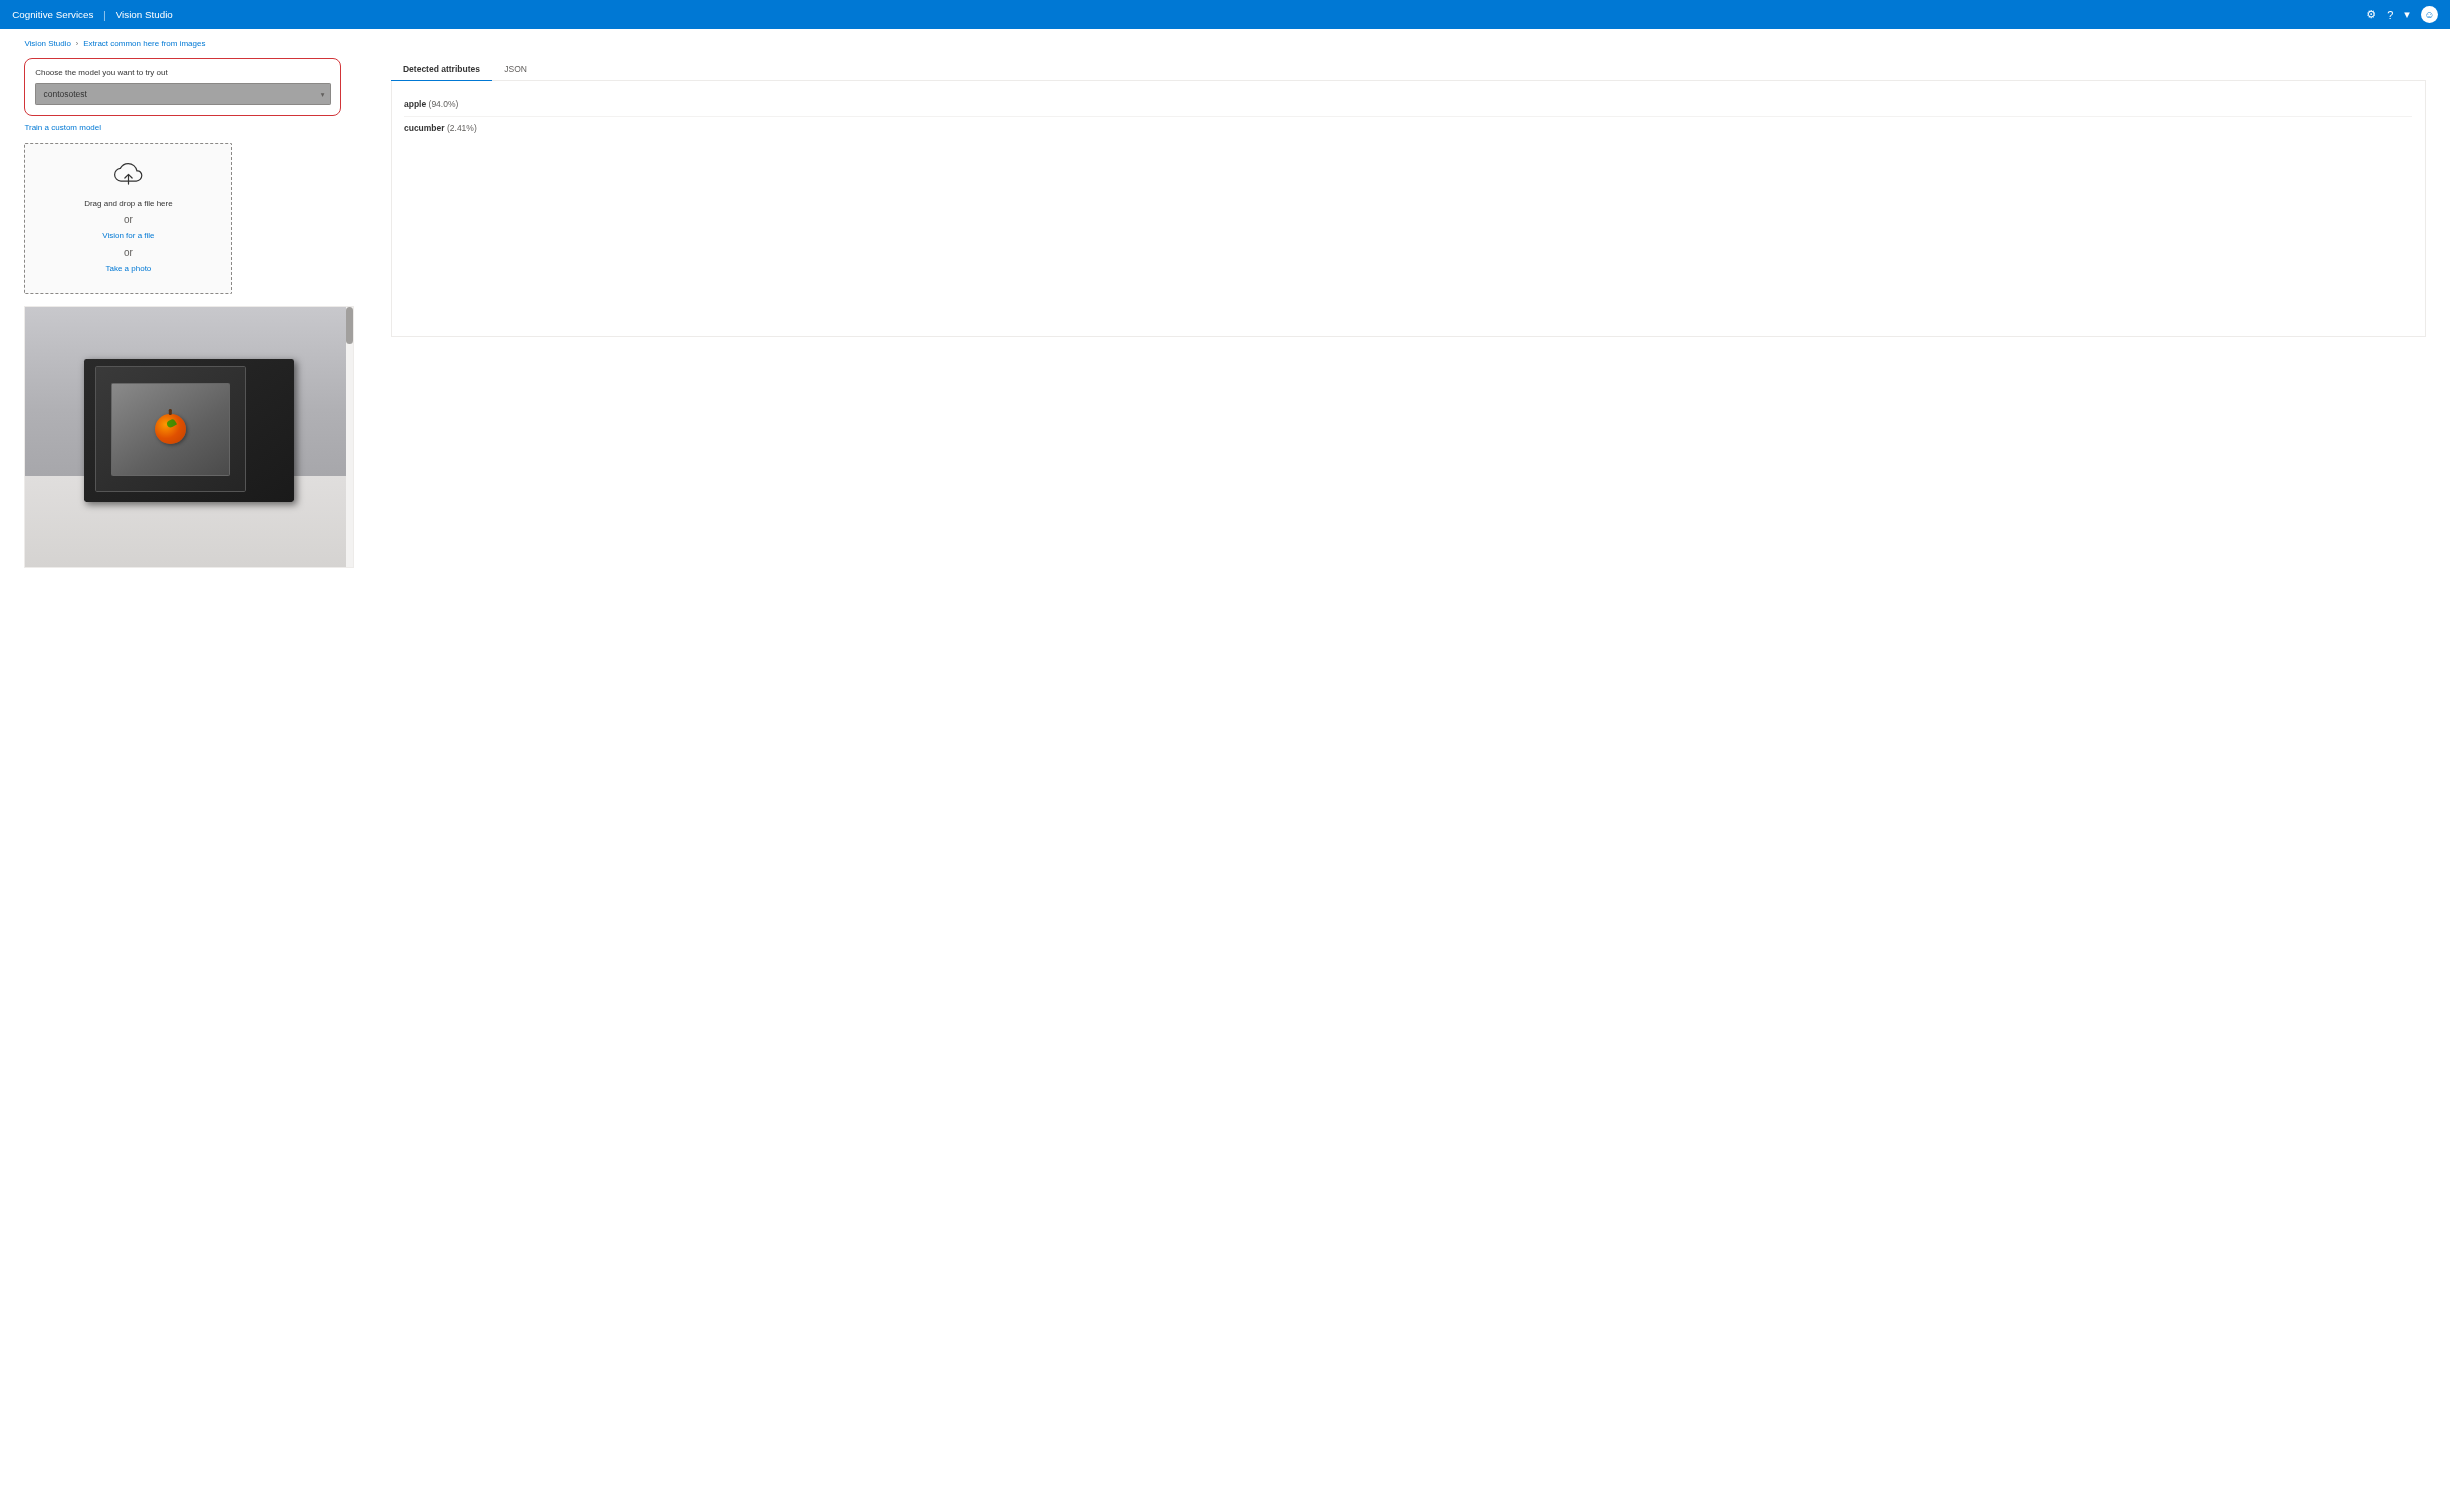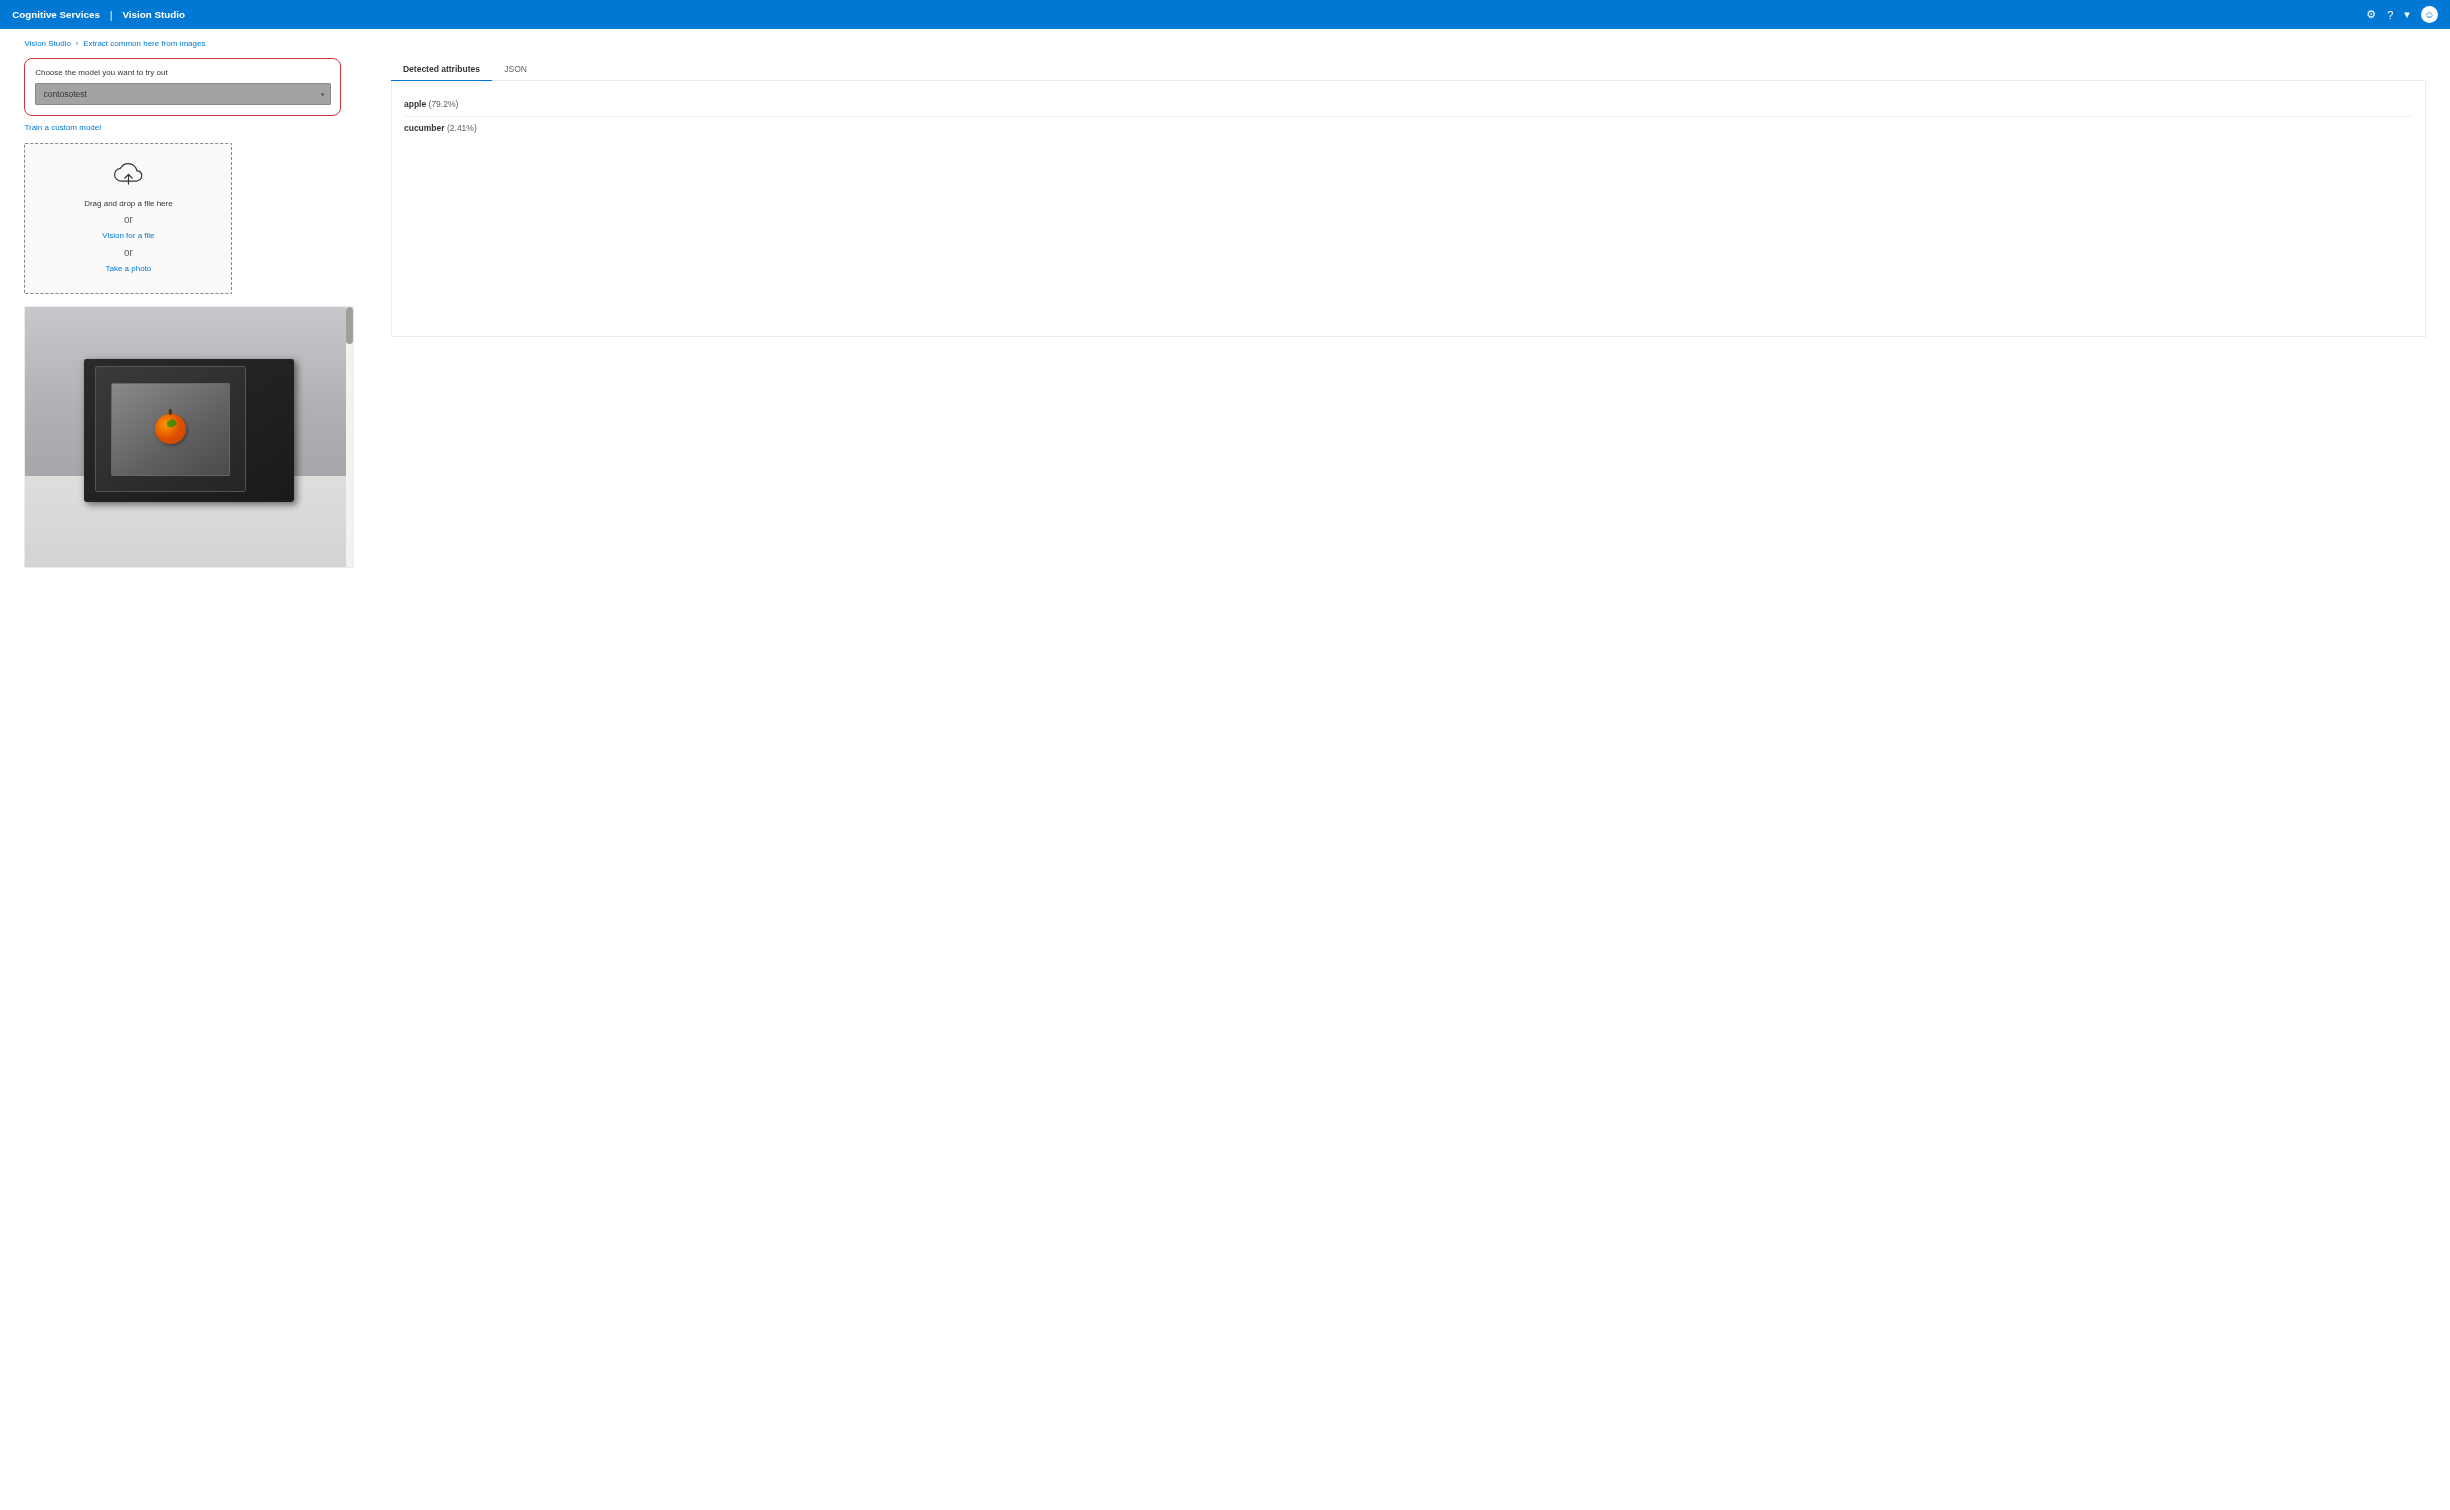--- a/index.html
+++ b/index.html
@@ -13,21 +13,21 @@
       display: flex;
       align-items: center;
       padding: 0 12.2px;
       justify-content: space-between;
     }
     .top-bar-left {
       display: flex;
       align-items: center;
       gap: 6.1px;
       font-size: 9.8px;
-      font-weight: 700;
+      font-weight: 400;
     }
     .top-bar-divider {
       color: rgba(255,255,255,0.6);
       font-size: 11px;
       margin: 0 3.7px;
     }
     .top-bar-right {
       display: flex;
       align-items: center;
       gap: 11px;
@@ -405,21 +405,21 @@
   <div class="right-panel">
 
     <div class="tabs-header">
       <div class="tab-item active">Detected attributes</div>
       <div class="tab-item">JSON</div>
     </div>
 
     <div class="attributes-panel">
       <div class="attribute-row">
         <span class="attribute-name">apple</span>
-        <span class="attribute-score"> (79.2%)</span>
+        <span class="attribute-score"> (94.0%)</span>
       </div>
       <div class="attribute-row">
         <span class="attribute-name">cucumber</span>
         <span class="attribute-score"> (2.41%)</span>
       </div>
     </div>
 
   </div>
 
 </div>

